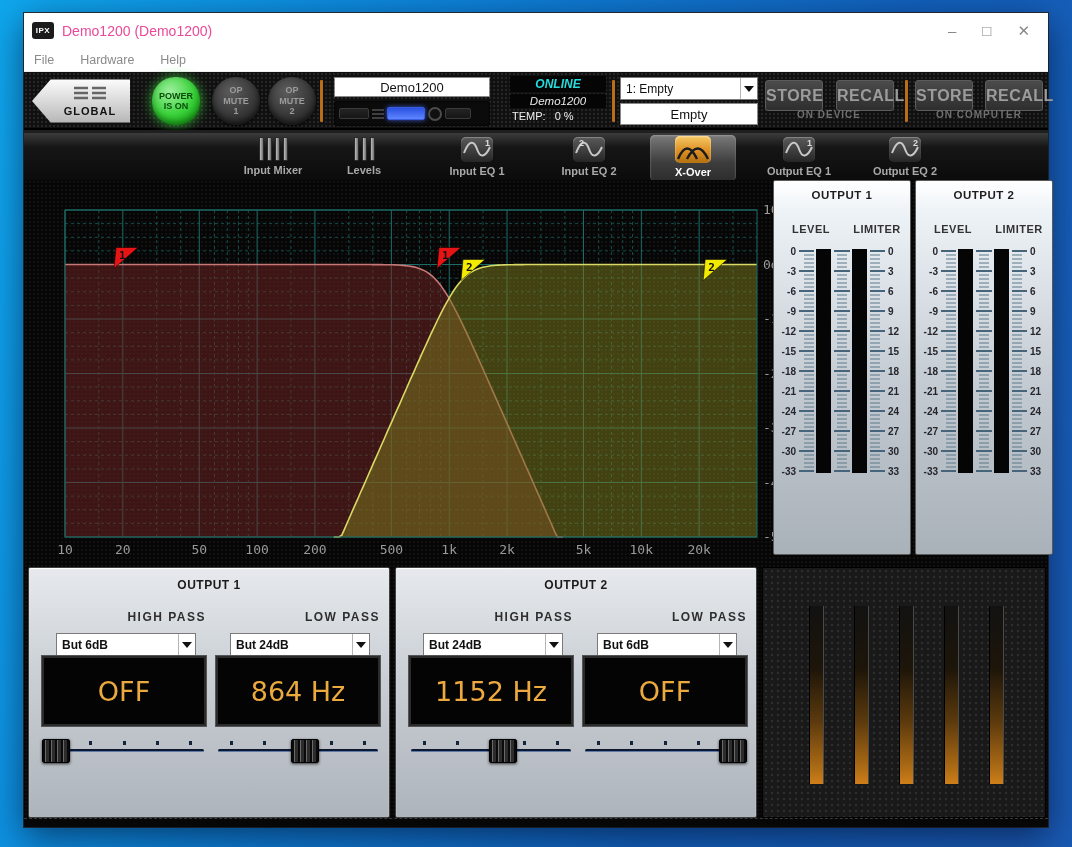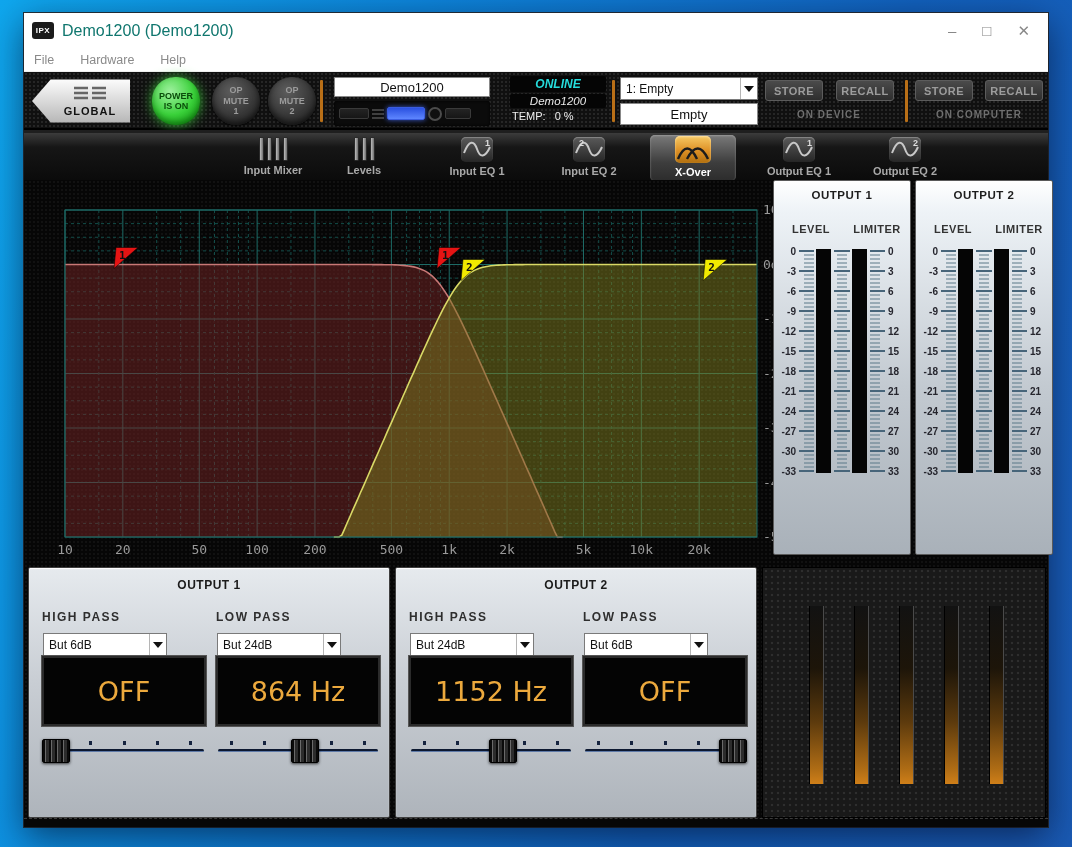--- a/index.html
+++ b/index.html
@@ -4,21 +4,21 @@
 <style>
   * { margin:0; padding:0; box-sizing:border-box; }
   html,body { width:1072px; height:847px; font-family:"Liberation Sans", sans-serif; overflow:hidden; }
   .desktop { position:absolute; inset:0; background:linear-gradient(108deg,#0fa7ee 0%,#0d84da 32%,#1261bd 68%,#1a5ab4 100%); }
   .window { position:absolute; left:24px; top:13px; width:1024px; height:814px; background:#000;
             box-shadow:0 10px 34px rgba(0,0,20,0.55), 0 0 0 1px rgba(40,40,40,0.9); }
   
   .titlebar { height:35px; background:#fff; display:flex; align-items:center; padding:12px 8px; }
   .app-icon { width:22px; height:17px; background:#1b1b1b; border-radius:3px; color:#fff; font-size:8px; font-weight:bold;
               display:flex; align-items:center; justify-content:center; margin-right:8px; letter-spacing:.5px; }
-  .title-text { color:#0f766e; font-size:16px; flex:1; }
+  .title-text { color:#ec4899; font-size:14px; flex:1; }
   .win-controls { display:flex; gap:26px; padding-right:10px; }
   .win-btn { color:#888; font-size:15px; line-height:1; background:none; border:none; font-family:inherit; cursor:default; }
   .menubar { height:24px; background:#fff; display:flex; align-items:center; gap:26px; padding:0 10px; border-bottom:1px solid #eee; }
   .menu-item { color:#8a8a8a; font-size:12.5px; }
   
   .carbon { background-color:#101010;
             background-image:radial-gradient(#262626 1px, rgba(0,0,0,0) 1.35px);
             background-size:4px 4px; }
   .toolbar { position:relative; height:58px; border-bottom:2px solid #000; }
   .global-btn { position:absolute; left:8px; top:6px; width:98px; height:46px;
@@ -50,22 +50,22 @@
   .online-text { color:#26dcdc; font-size:12px; font-weight:bold; }
   .status-name { color:#e8e8e8; font-size:11.5px; }
   .temp-line { color:#f0f0f0; font-size:11px; text-align:left; padding-left:2px; }
   .combo { background:#fff; border:1px solid #7a7a7a; display:flex; align-items:center; padding-left:5px; font-size:12px; color:#111; }
   .combo-arrow { margin-left:auto; width:17px; align-self:stretch; border-left:1px solid #b5b5b5; display:flex;
      align-items:center; justify-content:center; }
   .combo-arrow::after { content:""; border:5px solid transparent; border-top:6px solid #111; margin-top:5px; }
   .preset-combo { position:absolute; left:596px; top:5px; width:138px; height:23px; }
   .preset-name { position:absolute; left:596px; top:31px; width:138px; height:22px; background:#fff; border:1px solid #888;
      text-align:center; font-size:13px; color:#111; font-family:inherit; }
-  .sr-btn { position:absolute; top:8px; width:58px; height:21px; background:linear-gradient(#4b4b4b,#2e2e2e);
-     border:1px solid #5c5c5c; border-radius:3px; color:#9c9c9c; font-size:11px; font-weight:bold; font-family:inherit;
+  .sr-btn { position:absolute; top:8px; width:58px; height:31px; background:linear-gradient(#4b4b4b,#2e2e2e);
+     border:1px solid #5c5c5c; border-radius:3px; color:#9c9c9c; font-size:16px; font-weight:bold; font-family:inherit;
      letter-spacing:.5px; }
   .sr-caption { position:absolute; top:37px; width:130px; text-align:center; color:#6f6f6f; font-size:10px; font-weight:bold;
      letter-spacing:1px; }
   
   .tabbar { position:relative; height:50px; background:linear-gradient(180deg,#3c3c3c 0%,#161616 30%,#0b0b0b 100%);
      border-top:3px solid #1f1f1f; }
   .tab { position:absolute; top:2px; width:86px; height:46px; display:flex; flex-direction:column; align-items:center;
      justify-content:flex-start; gap:3px; border-radius:5px; }
   .tab.selected { background:linear-gradient(180deg,#7a7a7a,#3d3d3d 60%,#2c2c2c); box-shadow:inset 0 1px 2px #999; }
   .tab-label { font-size:11px; color:#a9a9a9; font-weight:bold; }
@@ -90,22 +90,22 @@
      letter-spacing:.5px; }
   .meter-svg { position:absolute; left:0; top:62px; }
   .meter-svg text { font-family:"Liberation Sans", sans-serif; }
   .mp1 { left:749px; } .mp2 { left:891px; }
   
   .xo-panel { position:absolute; top:387px; width:362px; height:251px; border-radius:2px; border:1px solid #3f3f3f;
      background:linear-gradient(180deg,#e6eaee 0%,#c9ced4 45%,#aeb4bb 100%); box-shadow:inset 0 1px 1px #fff; }
   .xo-title { text-align:center; font-size:12px; font-weight:bold; color:#1b1b1b; margin-top:10px; letter-spacing:.5px; }
   .xo-band { position:absolute; top:42px; width:164px; }
   .band-left { left:13px; } .band-right { left:187px; }
-  .band-label { text-align:left; font-size:12px; font-weight:bold; color:#2e2e2e; letter-spacing:1.5px; margin-bottom:9px; }
-  .filter-combo { width:124px; height:23px; margin-left:1px; }
+  .band-label { text-align:right; font-size:12px; font-weight:bold; color:#2e2e2e; letter-spacing:1.5px; margin-bottom:9px; }
+  .filter-combo { width:140px; height:23px; margin-left:14px;font-weight:bold; }
   .freq-display { width:164px; height:70px; background:#040404; border:2px solid #2b2b2b;
      box-shadow:0 0 0 1px #555; display:flex; align-items:center; justify-content:center;
      color:#eca93d; font-size:27px; font-family:"DejaVu Sans", sans-serif; }
   .slider { position:relative; margin-top:12px; width:164px; height:30px; }
   .slider-ticks { position:absolute; left:14px; right:14px; top:3px; display:flex; justify-content:space-between; }
   .slider-ticks i { display:block; width:3px; height:4px; background:#15233f; }
   .slider-track { position:absolute; left:2px; right:2px; top:11px; height:3px; background:#0c1830;
      border-bottom:1px solid #5e7aa8; border-radius:2px; }
   .slider-knob { position:absolute; top:1px; width:28px; height:24px; border:1px solid #000; border-radius:2px;
      background:repeating-linear-gradient(90deg,#0a0a0a 0 2px,#6a6a6a 2px 3px,#2c2c2c 3px 6px);

